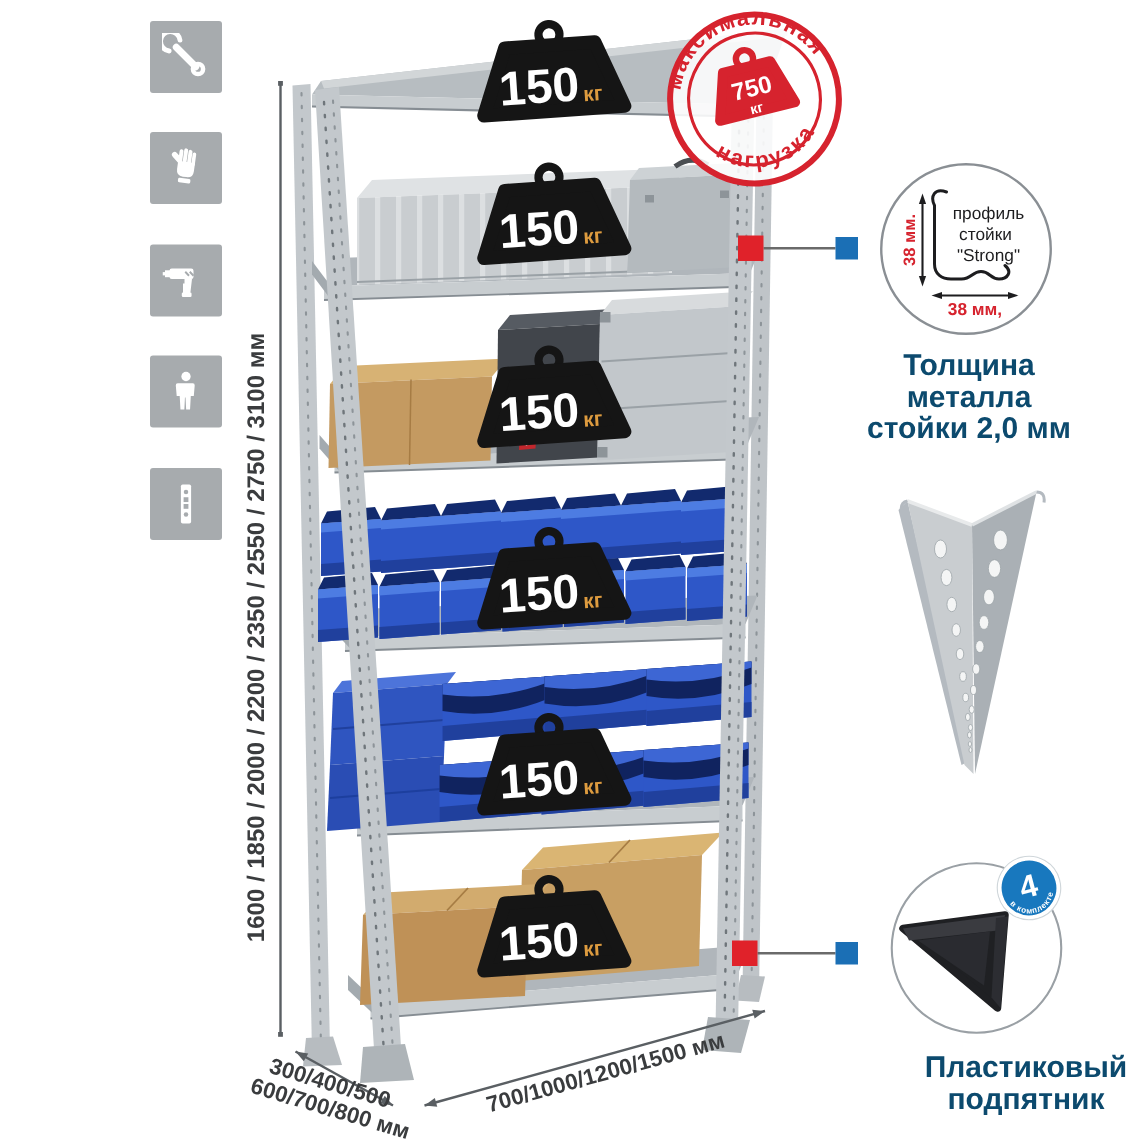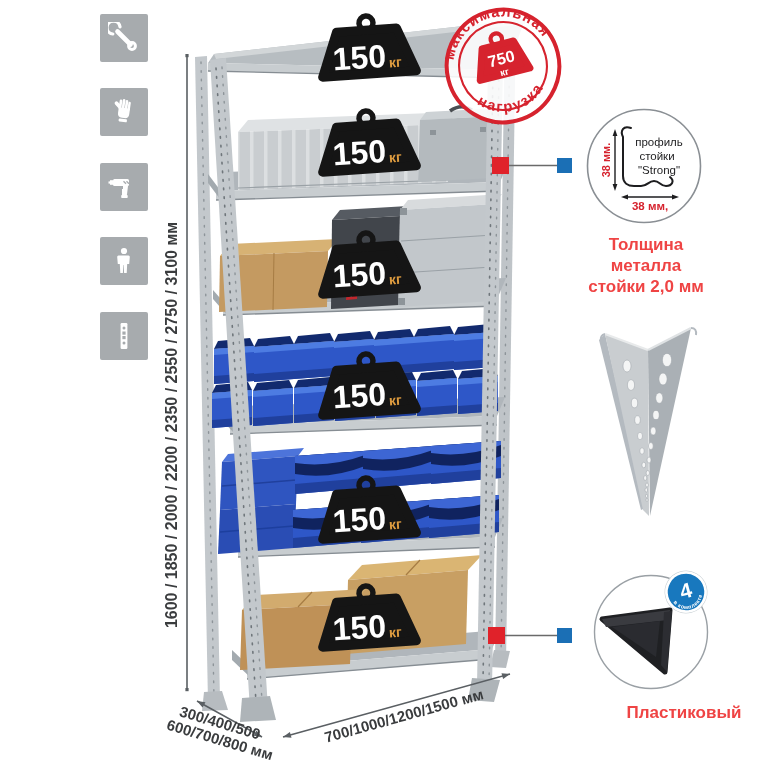--- a/index.html
+++ b/index.html
@@ -1,21 +1,21 @@
 <!DOCTYPE html>
 <html><head>
 <meta charset="utf-8">
 <style>
   html,body{margin:0;padding:0;background:#ffffff;}
   #canvas{position:relative;width:765px;height:765px;background:#ffffff;overflow:hidden;
           font-family:"Liberation Sans",sans-serif;}
   .abs{position:absolute;}
   .tile{position:absolute;left:100px;width:48px;height:48px;background:#a7abae;border-radius:2px;
         display:flex;align-items:center;justify-content:center;}
-  .caption{position:absolute;text-align:center;font-weight:bold;font-size:17px;color:#ef4444;line-height:21px;}
+  .caption{position:absolute;text-align:center;font-weight:bold;font-size:20px;color:#0c4a6e;line-height:21px;}
   .dim-label{position:absolute;font-weight:bold;font-size:15px;color:#3a3c3e;white-space:nowrap;text-align:center;}
   .stamp-wrap{position:absolute;left:441px;top:4px;width:124px;height:124px;transform:rotate(-14deg);}
   svg{display:block;}
 </style>
 </head>
 <body>
 
 <div id="canvas">
 
   <div class="tile" style="top:14px">
@@ -367,20 +367,21 @@
     <circle cx="22" cy="22" r="21" fill="none" stroke="#cfd6da" stroke-width="1"></circle>
     <circle cx="22" cy="22" r="19.5" fill="#1878be" stroke="#ffffff" stroke-width="2.5"></circle>
     <text x="22" y="28" text-anchor="middle" font-size="21" font-weight="bold" fill="#ffffff">4</text>
     <path id="badgeArc" d="M6,23 A16,16 0 0 0 38,23" fill="none"></path>
     <text font-size="5.4" font-weight="bold" fill="#ffffff" letter-spacing="0.5">
       <textPath href="#badgeArc" startOffset="50%" text-anchor="middle">в комплекте</textPath>
     </text>
   </svg>
   <div class="caption" style="left:614px;top:702px;width:140px">
     <span style="display:block">Пластиковый</span>
+    <span style="display:block">подпятник</span>
   </div>
 
   <svg class="abs" style="left:190px;top:694px" width="80" height="50">
     <line x1="7" y1="7" x2="72" y2="43" stroke="#5a5f63" stroke-width="1.6"></line>
     <polygon points="7,7 12.5,13.5 15.5,8.3" fill="#5a5f63"></polygon>
     <polygon points="72,43 63.5,41.7 66.5,36.5" fill="#5a5f63"></polygon>
   </svg>
   <div class="dim-label" style="left:168px;top:714px;width:104px;transform:rotate(16.5deg)">300/400/500</div>
   <div class="dim-label" style="left:158px;top:731px;width:124px;transform:rotate(16.5deg)">600/700/800 мм</div>
 

